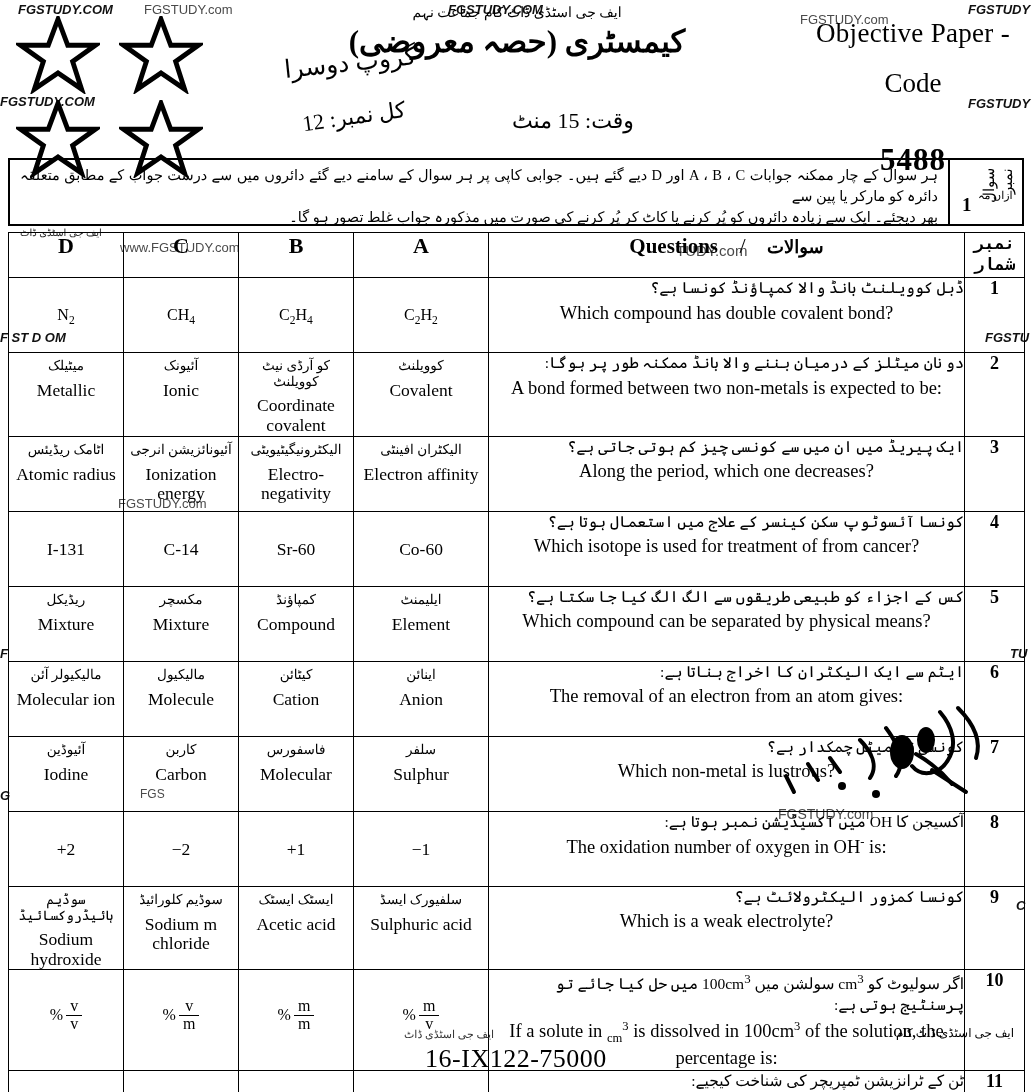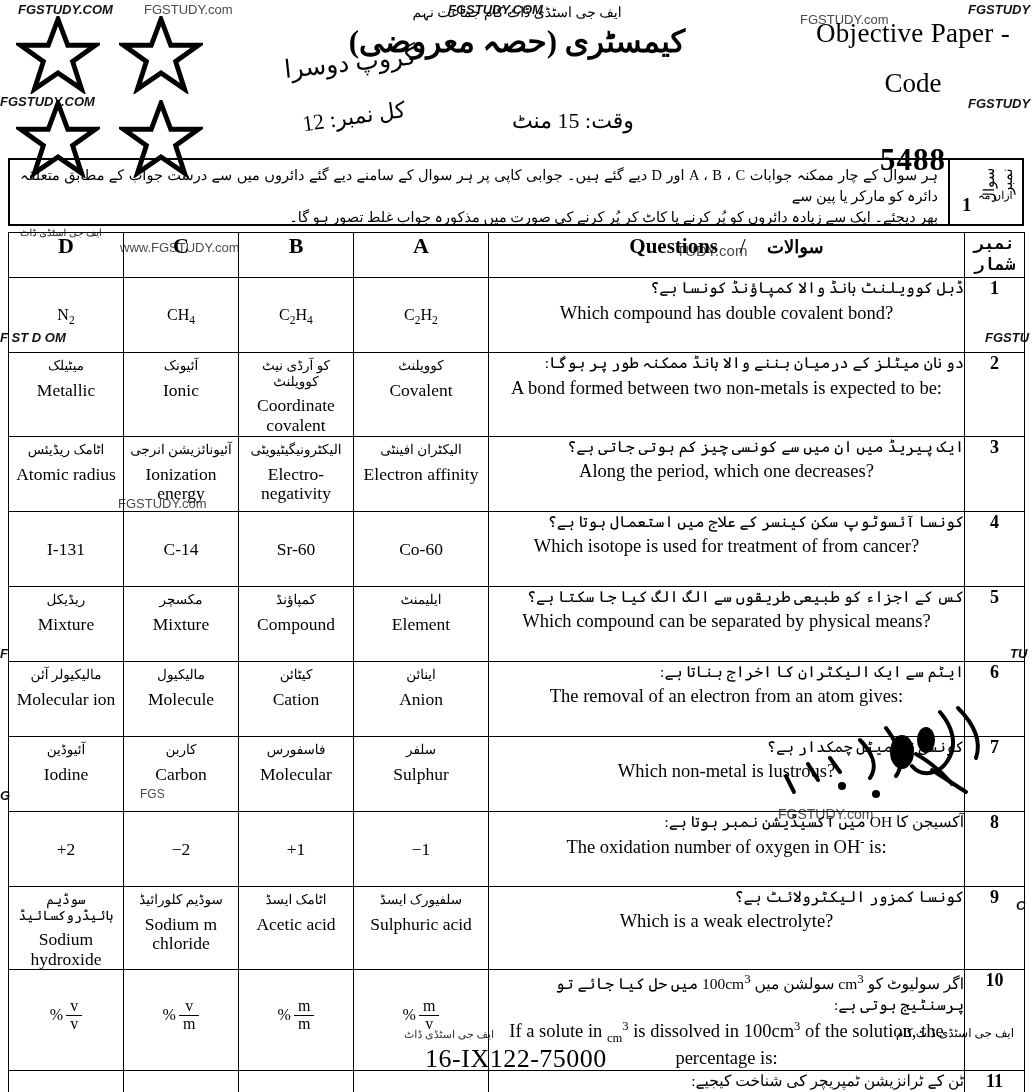--- a/index.html
+++ b/index.html
@@ -572,21 +572,21 @@
         <tr>
           <td class="opt">
             <span class="opt-ur">سوڈیم ہائیڈروکسائیڈ</span>
             <span class="opt-en">Sodium hydroxide</span>
           </td>
           <td class="opt">
             <span class="opt-ur">سوڈیم کلورائیڈ</span>
             <span class="opt-en">Sodium m chloride</span>
           </td>
           <td class="opt">
-            <span class="opt-ur">اٹامک ایسڈ</span>
+            <span class="opt-ur">ایسٹک ایسٹک</span>
             <span class="opt-en">Acetic acid</span>
           </td>
           <td class="opt">
             <span class="opt-ur">سلفیورک ایسڈ</span>
             <span class="opt-en">Sulphuric acid</span>
           </td>
           <td class="qcell">
             <div class="q-ur">کونسا کمزور الیکٹرولائٹ ہے؟</div>
             <div class="q-en">Which is a weak electrolyte?</div>
           </td>

